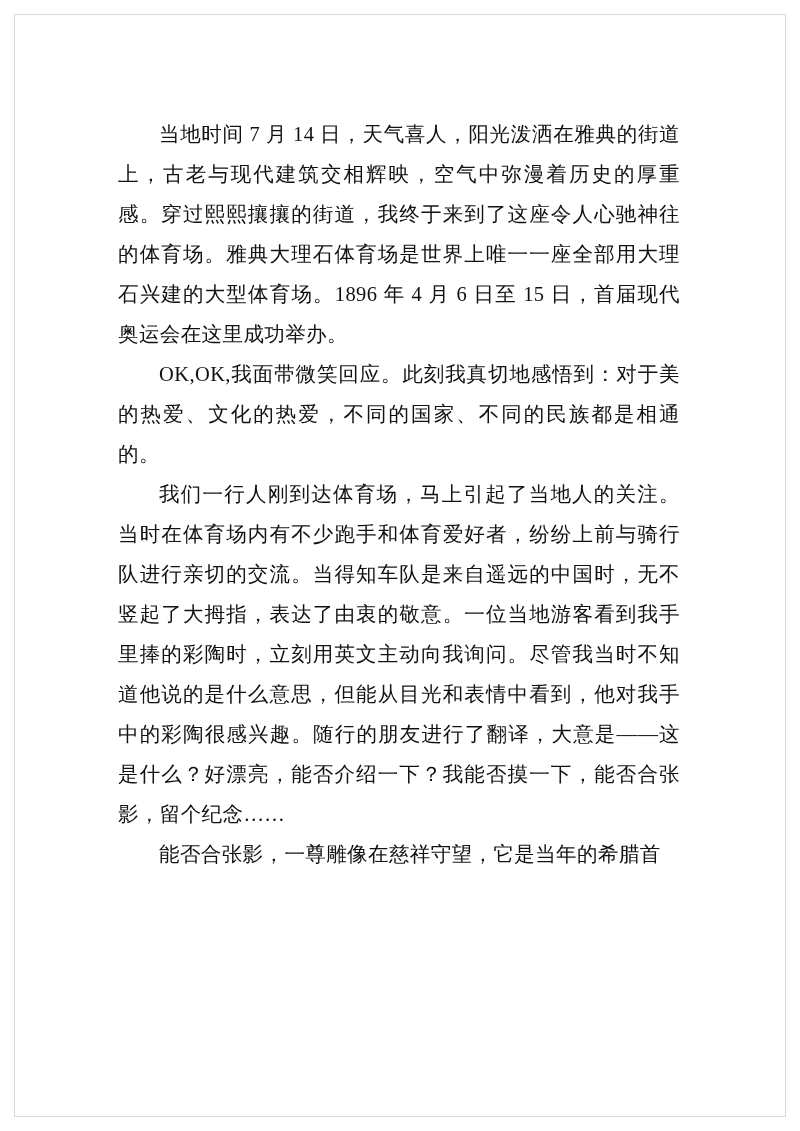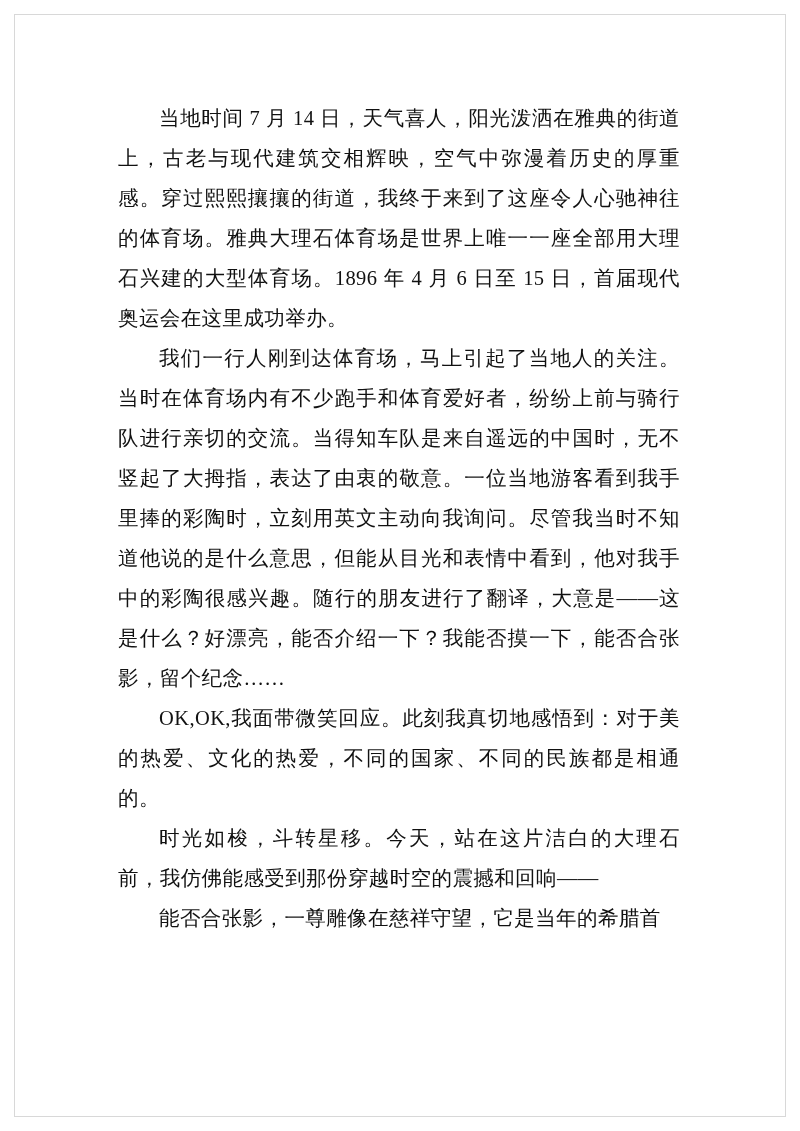--- a/index.html
+++ b/index.html
@@ -26,21 +26,21 @@
     left: 14px;
     top: 14px;
     right: 14px;
     bottom: 14px;
     border: 1px solid #d8d8d8;
     pointer-events: none;
   }
   .content {
     position: absolute;
     left: 118px;
-    top: 98px;
+    top: 114px;
     width: 562px;
   }
   .para {
     margin: 0 0 0 0;
     font-size: 20.5px;
     line-height: 40px;
     text-align: justify;
     text-justify: inter-ideograph;
     text-indent: 2em;
     letter-spacing: 0.4px;
@@ -50,18 +50,17 @@
     margin-top: 0px;
   }
 </style>
 </head>
 <body>
 
 <div class="page">
   <div class="page-border"></div>
   <div class="content">
     <p class="para">当地时间 7 月 14 日，天气喜人，阳光泼洒在雅典的街道上，古老与现代建筑交相辉映，空气中弥漫着历史的厚重感。穿过熙熙攘攘的街道，我终于来到了这座令人心驰神往的体育场。雅典大理石体育场是世界上唯一一座全部用大理石兴建的大型体育场。1896 年 4 月 6 日至 15 日，首届现代奥运会在这里成功举办。</p>
+    <p class="para">OK,OK,我面带微笑回应。此刻我真切地感悟到：对于美的热爱、文化的热爱，不同的国家、不同的民族都是相通的。</p>
     <p class="para">我们一行人刚到达体育场，马上引起了当地人的关注。当时在体育场内有不少跑手和体育爱好者，纷纷上前与骑行队进行亲切的交流。当得知车队是来自遥远的中国时，无不竖起了大拇指，表达了由衷的敬意。一位当地游客看到我手里捧的彩陶时，立刻用英文主动向我询问。尽管我当时不知道他说的是什么意思，但能从目光和表情中看到，他对我手中的彩陶很感兴趣。随行的朋友进行了翻译，大意是——这是什么？好漂亮，能否介绍一下？我能否摸一下，能否合张影，留个纪念……</p>
-    <p class="para">OK,OK,我面带微笑回应。此刻我真切地感悟到：对于美的热爱、文化的热爱，不同的国家、不同的民族都是相通的。</p>
-    <p class="para">时光如梭，斗转星移。今天，站在这片洁白的大理石前，我仿佛能感受到那份穿越时空的震撼和回响——</p>
     <p class="para">能否合张影，一尊雕像在慈祥守望，它是当年的希腊首</p>
   </div>
 </div>
 
 </body></html>

